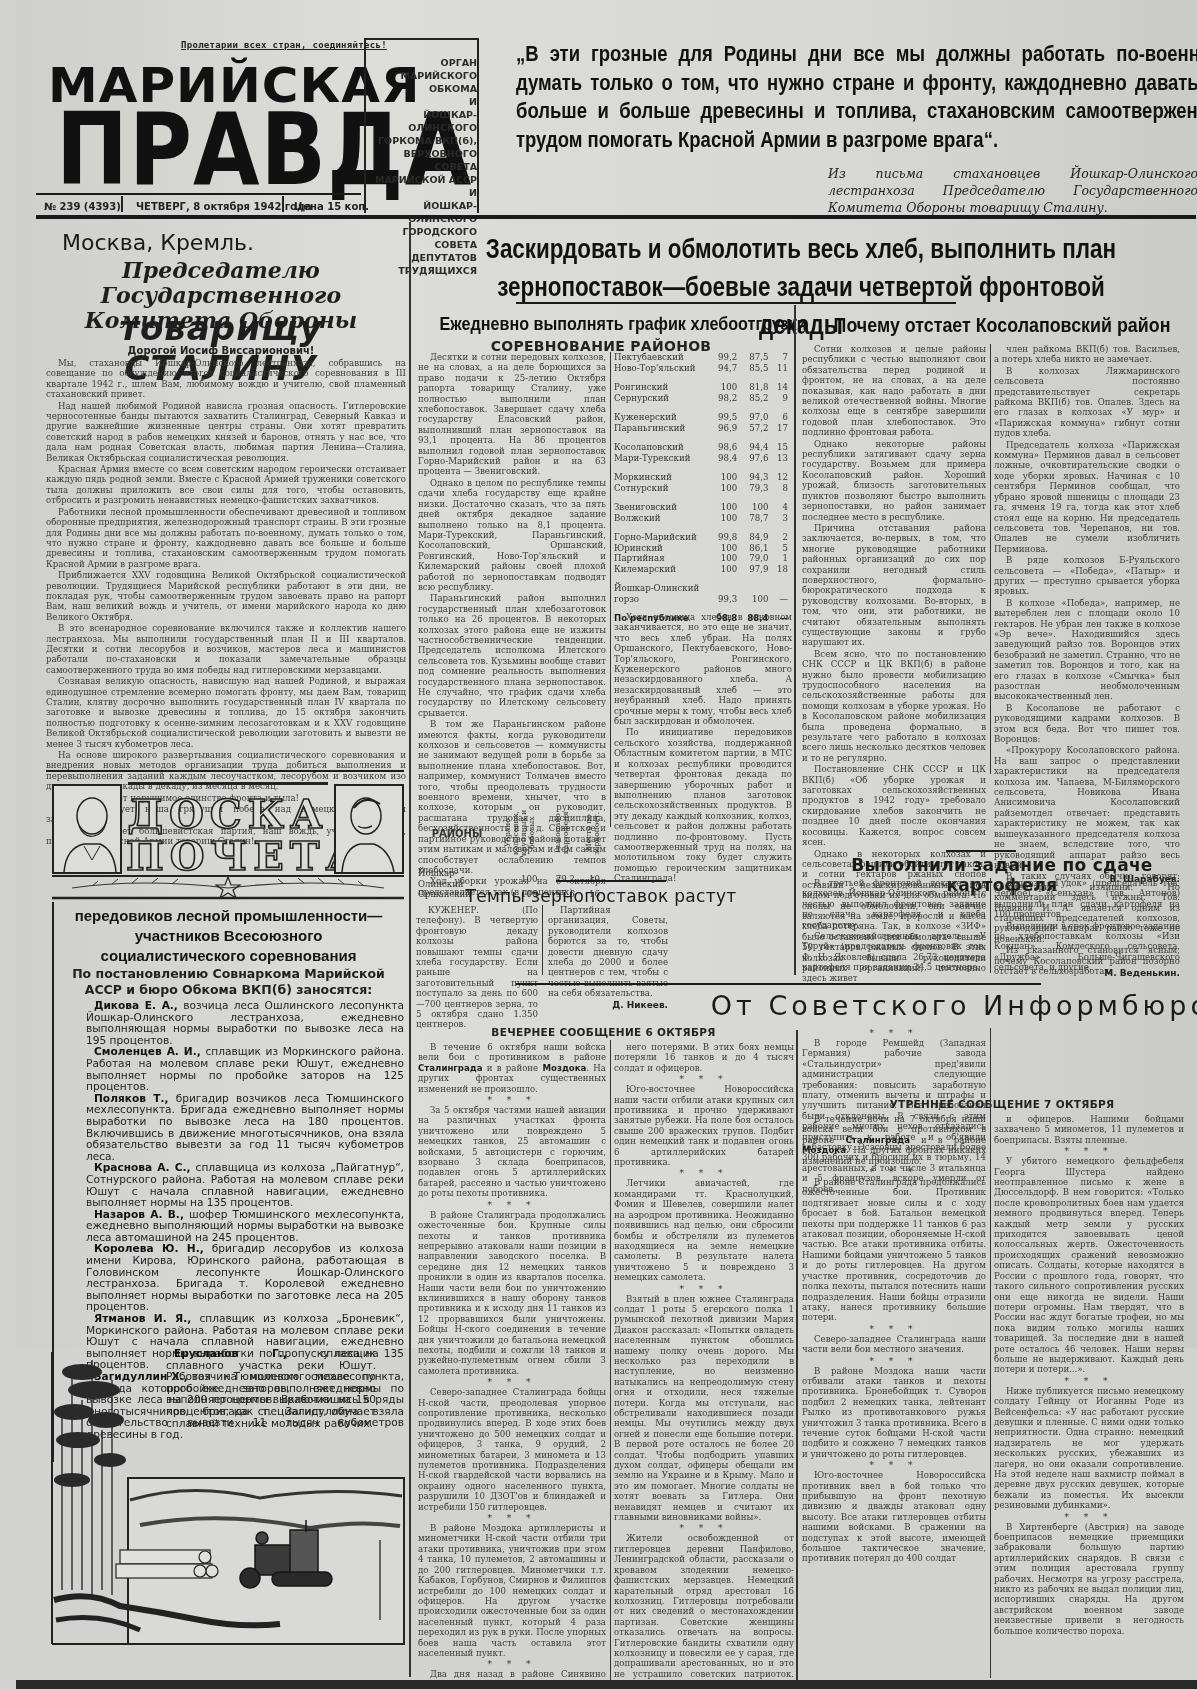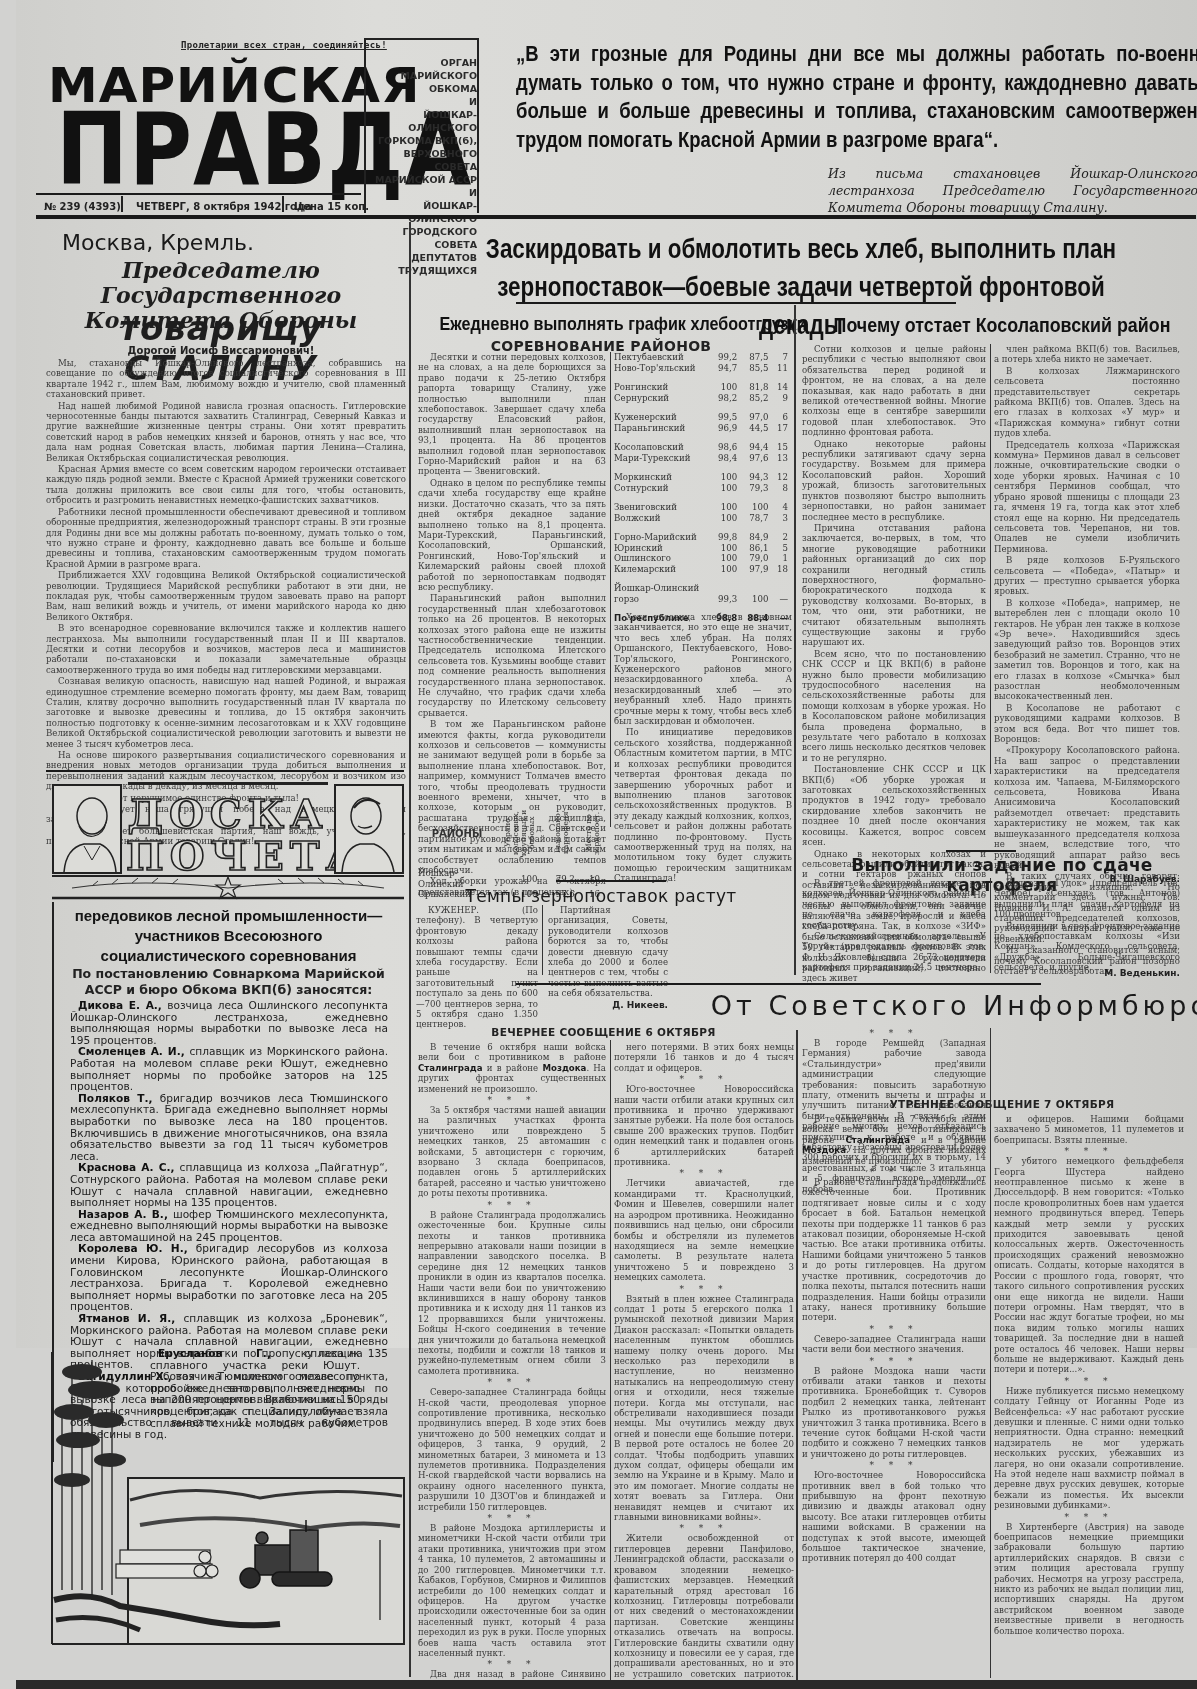--- a/index.html
+++ b/index.html
@@ -51,21 +51,21 @@
   .tbl tr.total td { font-family: "DejaVu Sans", sans-serif; font-weight: bold; color: #1e1e1e; }
 
   .harvest td { font-size: 8.6px; line-height: 10.4px; }
   .rot { writing-mode: vertical-rl; transform: rotate(180deg); font-size: 7.5px; line-height: 8px; height: 66px; display: inline-block; }
 
   
   .board-frame { border: 2px solid #222; background: #dcdcd8; }
   .doska { font-family: "DejaVu Serif", serif; font-weight: bold; font-size: 40px; letter-spacing: 6px; color: #dcdcd8; -webkit-text-stroke: 1.6px #222; text-align: center; line-height: 44px; }
   .board-head { font-family: "Liberation Sans", sans-serif; font-weight: bold; font-size: 15px; line-height: 20px; text-align: center; color: #151515; }
   .board-head2 { font-family: "DejaVu Sans", sans-serif; font-weight: bold; font-size: 12.5px; line-height: 16px; text-align: center; color: #222; }
-  .board-txt { font-family: "DejaVu Sans", sans-serif; font-size: 10.6px; line-height: 11.6px; text-align: justify; color: #222; }
+  .board-txt { font-family: "DejaVu Sans", sans-serif; font-size: 10.6px; line-height: 11.6px; text-align: justify; color: #222; margin-left: 16px; }
   .board-txt p { text-indent: 8px; margin-bottom: 0; }
   .board-txt b { color: #111; }
 
   .sib-head { font-family: "DejaVu Sans", sans-serif; font-size: 27px; letter-spacing: 4px; text-align: right; color: #1a1a1a; }
   .msg-head { font-family: "DejaVu Sans", sans-serif; font-weight: bold; font-size: 10.5px; text-align: center; color: #222; letter-spacing: 0.3px; }
   .potato-head { font-family: "DejaVu Sans", sans-serif; font-weight: bold; font-size: 17px; text-align: center; color: #1a1a1a; letter-spacing: 0.3px; }
   .tempo-head { font-family: "DejaVu Sans", sans-serif; font-size: 17px; text-align: center; color: #1a1a1a; letter-spacing: 0.3px; }
 </style>
 </head>
 <body>
@@ -289,21 +289,21 @@
           </tr>
           <tr>
             <td>Куженерский</td>
             <td class="n">99,5</td>
             <td class="n">97,0</td>
             <td class="n">6</td>
           </tr>
           <tr>
             <td>Параньгинский</td>
             <td class="n">96,9</td>
-            <td class="n">44,5</td>
+            <td class="n">57,2</td>
             <td class="n">17</td>
           </tr>
           <tr class="gap">
             <td colspan="4"></td>
           </tr>
           <tr>
             <td>Косолаповский</td>
             <td class="n">98,6</td>
             <td class="n">94,4</td>
             <td class="n">15</td>
@@ -353,21 +353,21 @@
             <td class="n">84,9</td>
             <td class="n">2</td>
           </tr>
           <tr>
             <td>Юринский</td>
             <td class="n">100</td>
             <td class="n">86,1</td>
             <td class="n">5</td>
           </tr>
           <tr>
-            <td>Ошлинского</td>
+            <td>Партийная</td>
             <td class="n">100</td>
             <td class="n">79,0</td>
             <td class="n">1</td>
           </tr>
           <tr>
             <td>Килемарский</td>
             <td class="n">100</td>
             <td class="n">97,9</td>
             <td class="n">18</td>
           </tr>

